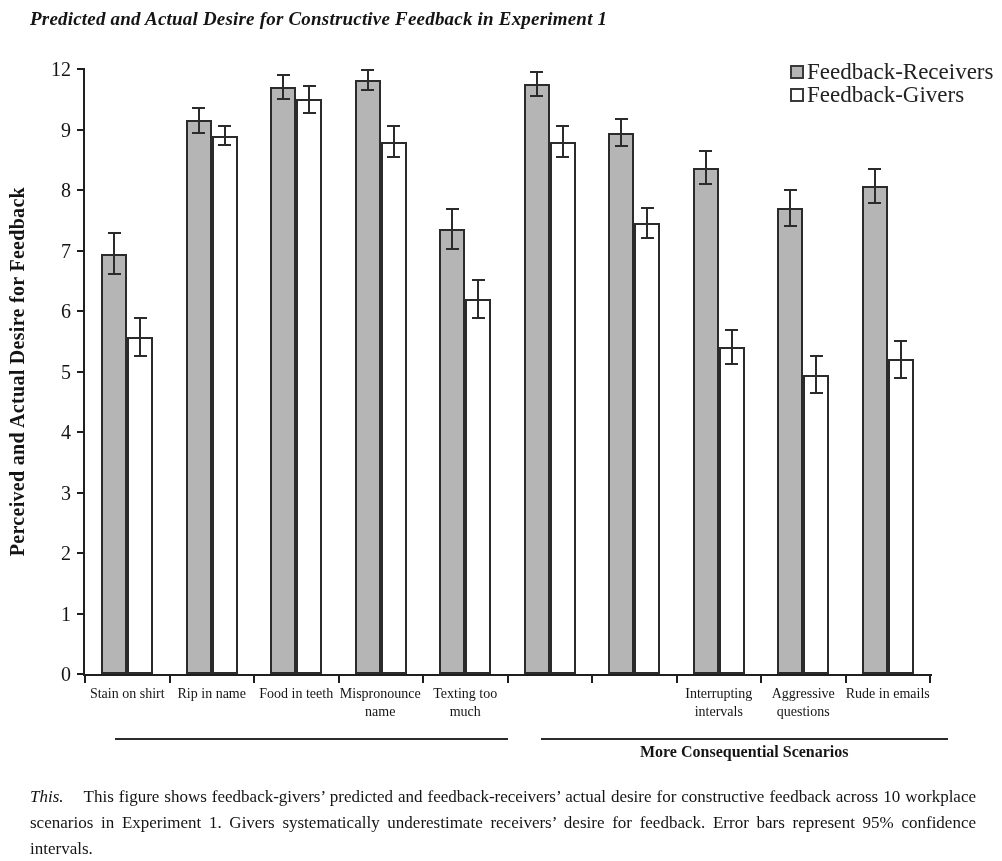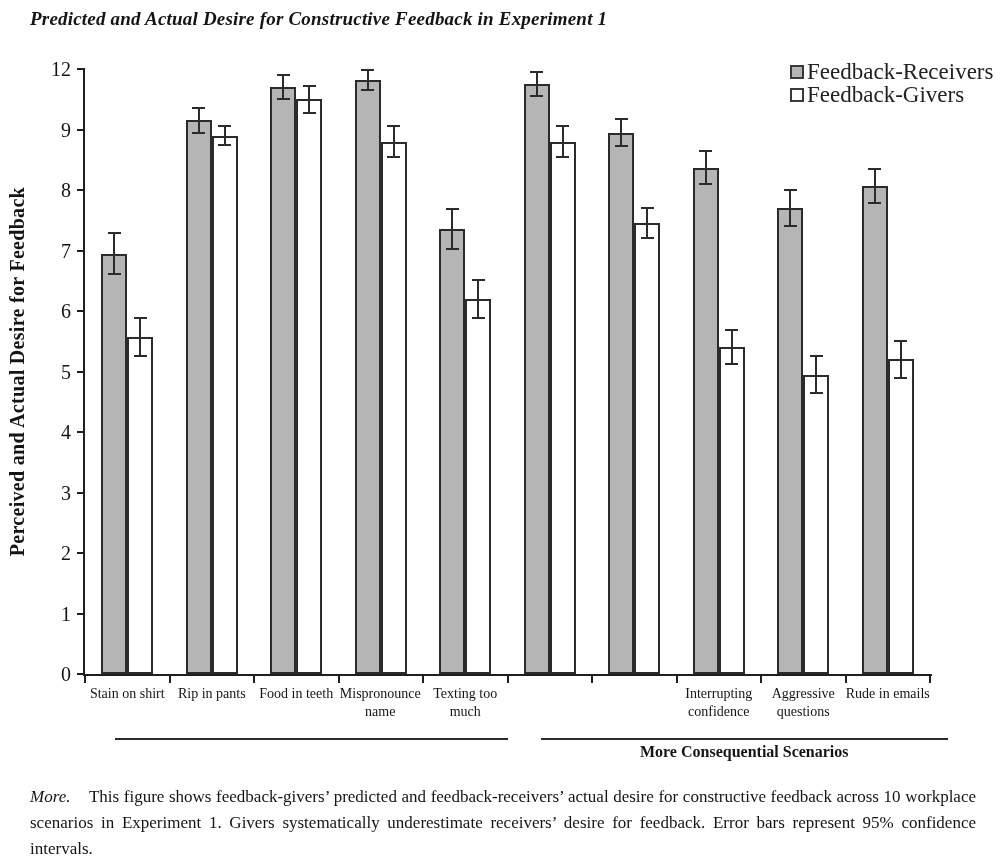--- a/index.html
+++ b/index.html
@@ -120,21 +120,21 @@
       <div class="err-cap" style="left: 133.75px; top: 355.375px; width: 13px;"></div>
       <div class="xlabel" style="left: 77px; top: 685px; width: 100.5px;">Stain on shirt</div>
       <div class="bar" style="left: 185.75px; top: 120.425px; width: 26px; height: 553.575px; background: rgb(181, 181, 181);"></div>
       <div class="err-line" style="left: 197.75px; top: 108.325px; height: 24.2px;"></div>
       <div class="err-cap" style="left: 192.25px; top: 107.325px; width: 13px;"></div>
       <div class="err-cap" style="left: 192.25px; top: 131.525px; width: 13px;"></div>
       <div class="bar" style="left: 211.75px; top: 135.55px; width: 26px; height: 538.45px; background: rgb(255, 255, 255);"></div>
       <div class="err-line" style="left: 223.75px; top: 126.475px; height: 18.15px;"></div>
       <div class="err-cap" style="left: 218.25px; top: 125.475px; width: 13px;"></div>
       <div class="err-cap" style="left: 218.25px; top: 143.625px; width: 13px;"></div>
-      <div class="xlabel" style="left: 161.5px; top: 685px; width: 100.5px;">Rip in pants</div>
+      <div class="xlabel" style="left: 161.5px; top: 685px; width: 100.5px;">Rip in name</div>
       <div class="bar" style="left: 270.25px; top: 87.15px; width: 26px; height: 586.85px; background: rgb(181, 181, 181);"></div>
       <div class="err-line" style="left: 282.25px; top: 75.05px; height: 24.2px;"></div>
       <div class="err-cap" style="left: 276.75px; top: 74.05px; width: 13px;"></div>
       <div class="err-cap" style="left: 276.75px; top: 98.25px; width: 13px;"></div>
       <div class="bar" style="left: 296.25px; top: 99.25px; width: 26px; height: 574.75px; background: rgb(255, 255, 255);"></div>
       <div class="err-line" style="left: 308.25px; top: 85.94px; height: 26.62px;"></div>
       <div class="err-cap" style="left: 302.75px; top: 84.94px; width: 13px;"></div>
       <div class="err-cap" style="left: 302.75px; top: 111.56px; width: 13px;"></div>
       <div class="xlabel" style="left: 246px; top: 685px; width: 100.5px;">Food in teeth</div>
       <div class="bar" style="left: 354.75px; top: 79.89px; width: 26px; height: 594.11px; background: rgb(181, 181, 181);"></div>
@@ -175,21 +175,21 @@
       <div class="err-cap" style="left: 640.75px; top: 237.4px; width: 13px;"></div>
       <div class="bar" style="left: 692.75px; top: 167.615px; width: 26px; height: 506.385px; background: rgb(181, 181, 181);"></div>
       <div class="err-line" style="left: 704.75px; top: 151.28px; height: 32.67px;"></div>
       <div class="err-cap" style="left: 699.25px; top: 150.28px; width: 13px;"></div>
       <div class="err-cap" style="left: 699.25px; top: 182.95px; width: 13px;"></div>
       <div class="bar" style="left: 718.75px; top: 347.3px; width: 26px; height: 326.7px; background: rgb(255, 255, 255);"></div>
       <div class="err-line" style="left: 730.75px; top: 330.36px; height: 33.88px;"></div>
       <div class="err-cap" style="left: 725.25px; top: 329.36px; width: 13px;"></div>
       <div class="err-cap" style="left: 725.25px; top: 363.24px; width: 13px;"></div>
       <div class="xlabel" style="left: 668.5px; top: 685px; width: 100.5px;">Interrupting
-confidence</div>
+intervals</div>
       <div class="bar" style="left: 777.25px; top: 208.15px; width: 26px; height: 465.85px; background: rgb(181, 181, 181);"></div>
       <div class="err-line" style="left: 789.25px; top: 190px; height: 36.3px;"></div>
       <div class="err-cap" style="left: 783.75px; top: 189px; width: 13px;"></div>
       <div class="err-cap" style="left: 783.75px; top: 225.3px; width: 13px;"></div>
       <div class="bar" style="left: 803.25px; top: 374.525px; width: 26px; height: 299.475px; background: rgb(255, 255, 255);"></div>
       <div class="err-line" style="left: 815.25px; top: 356.375px; height: 36.3px;"></div>
       <div class="err-cap" style="left: 809.75px; top: 355.375px; width: 13px;"></div>
       <div class="err-cap" style="left: 809.75px; top: 391.675px; width: 13px;"></div>
       <div class="xlabel" style="left: 753px; top: 685px; width: 100.5px;">Aggressive
 questions</div>
@@ -223,17 +223,17 @@
         <div class="legend-marker" style="background: rgb(181, 181, 181);"></div>
         <div class="legend-label">Feedback-Receivers</div>
       </div>
       <div class="legend-row">
         <div class="legend-marker" style="background: rgb(255, 255, 255);"></div>
         <div class="legend-label">Feedback-Givers</div>
       </div>
     </div>
 
   <div class="note">
-    <span class="note-label">More.</span>
+    <span class="note-label">This.</span>
     <span>&nbsp;&nbsp;&nbsp;</span><span>This figure shows feedback-givers’ predicted and feedback-receivers’ actual desire for constructive feedback across 10 workplace scenarios in Experiment 1. Givers systematically underestimate receivers’ desire for feedback. Error bars represent 95% confidence intervals.</span>
   </div>
 
 </div>
 
 </body></html>

